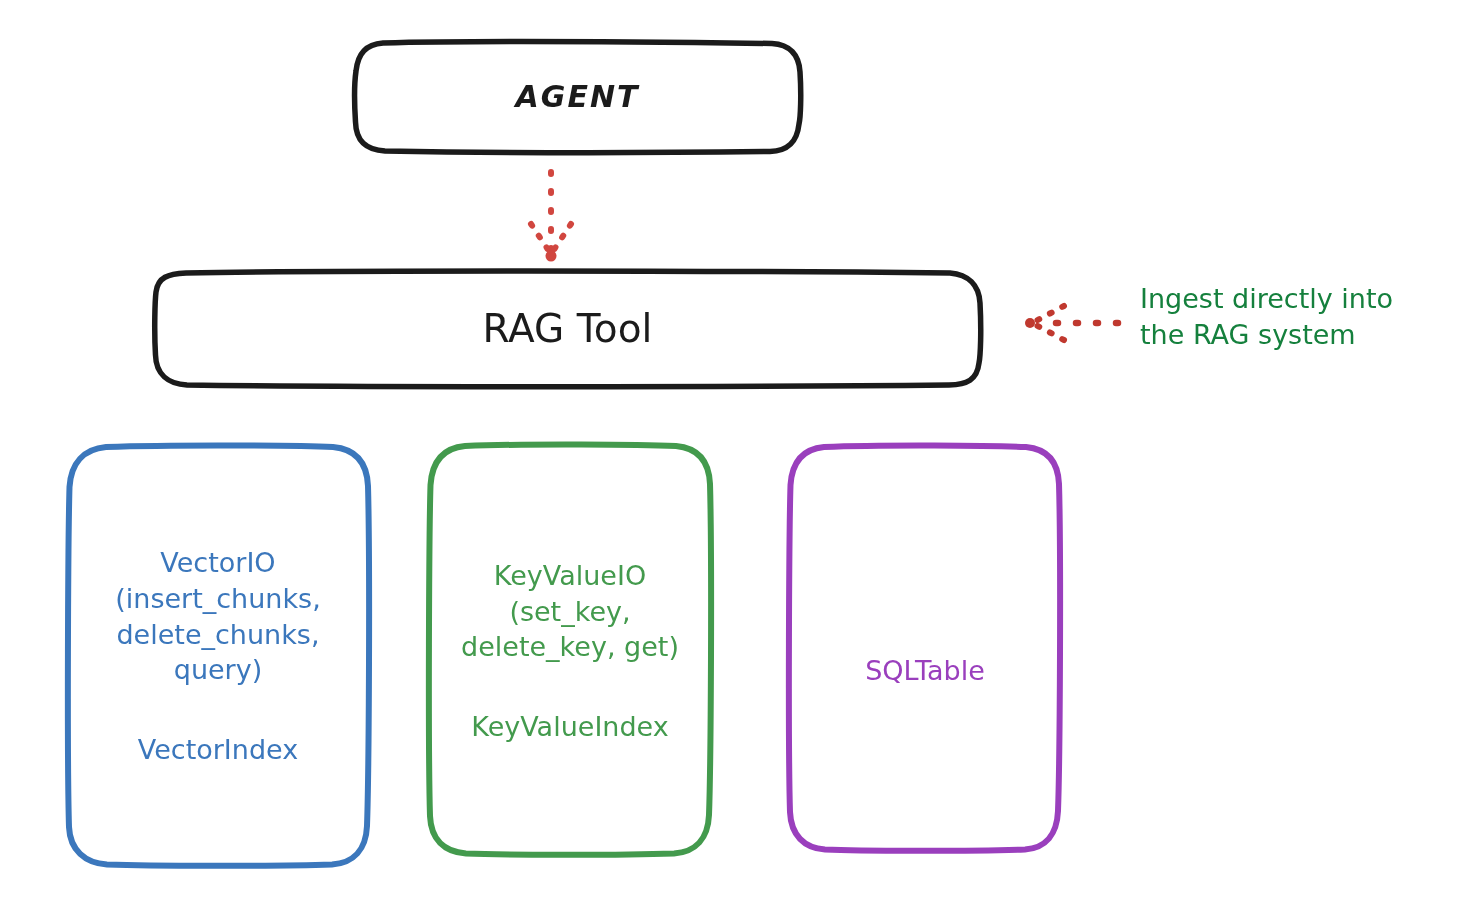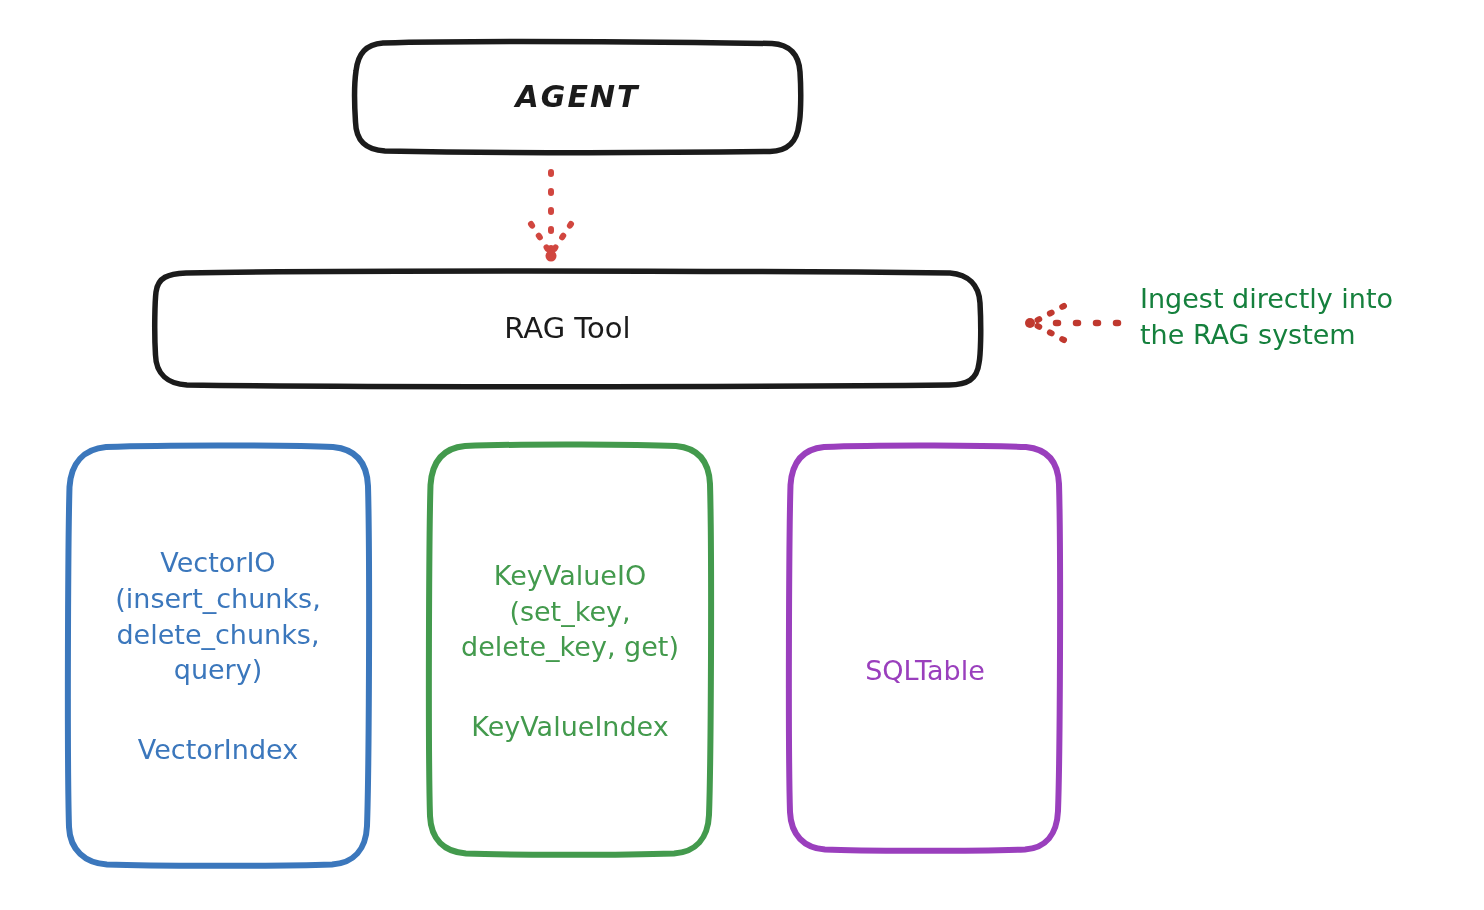--- a/index.html
+++ b/index.html
@@ -37,21 +37,21 @@
     font-weight: 600;
     letter-spacing: 2px;
     color: #1b1b1b;
     font-family: "DejaVu Sans", sans-serif;
   }
   
   #ragtool-label {
     left: 155px; top: 272px;
     width: 825px; height: 113px;
     display: flex; align-items: center; justify-content: center;
-    font-size: 29px;
+    font-size: 39px;
     color: #1b1b1b;
     font-family: "DejaVu Sans", sans-serif;
   }
   
   #annotation-label {
     left: 1140px; top: 281px;
     width: 330px;
     font-size: 27px;
     line-height: 1.35;
     color: #15803d;

